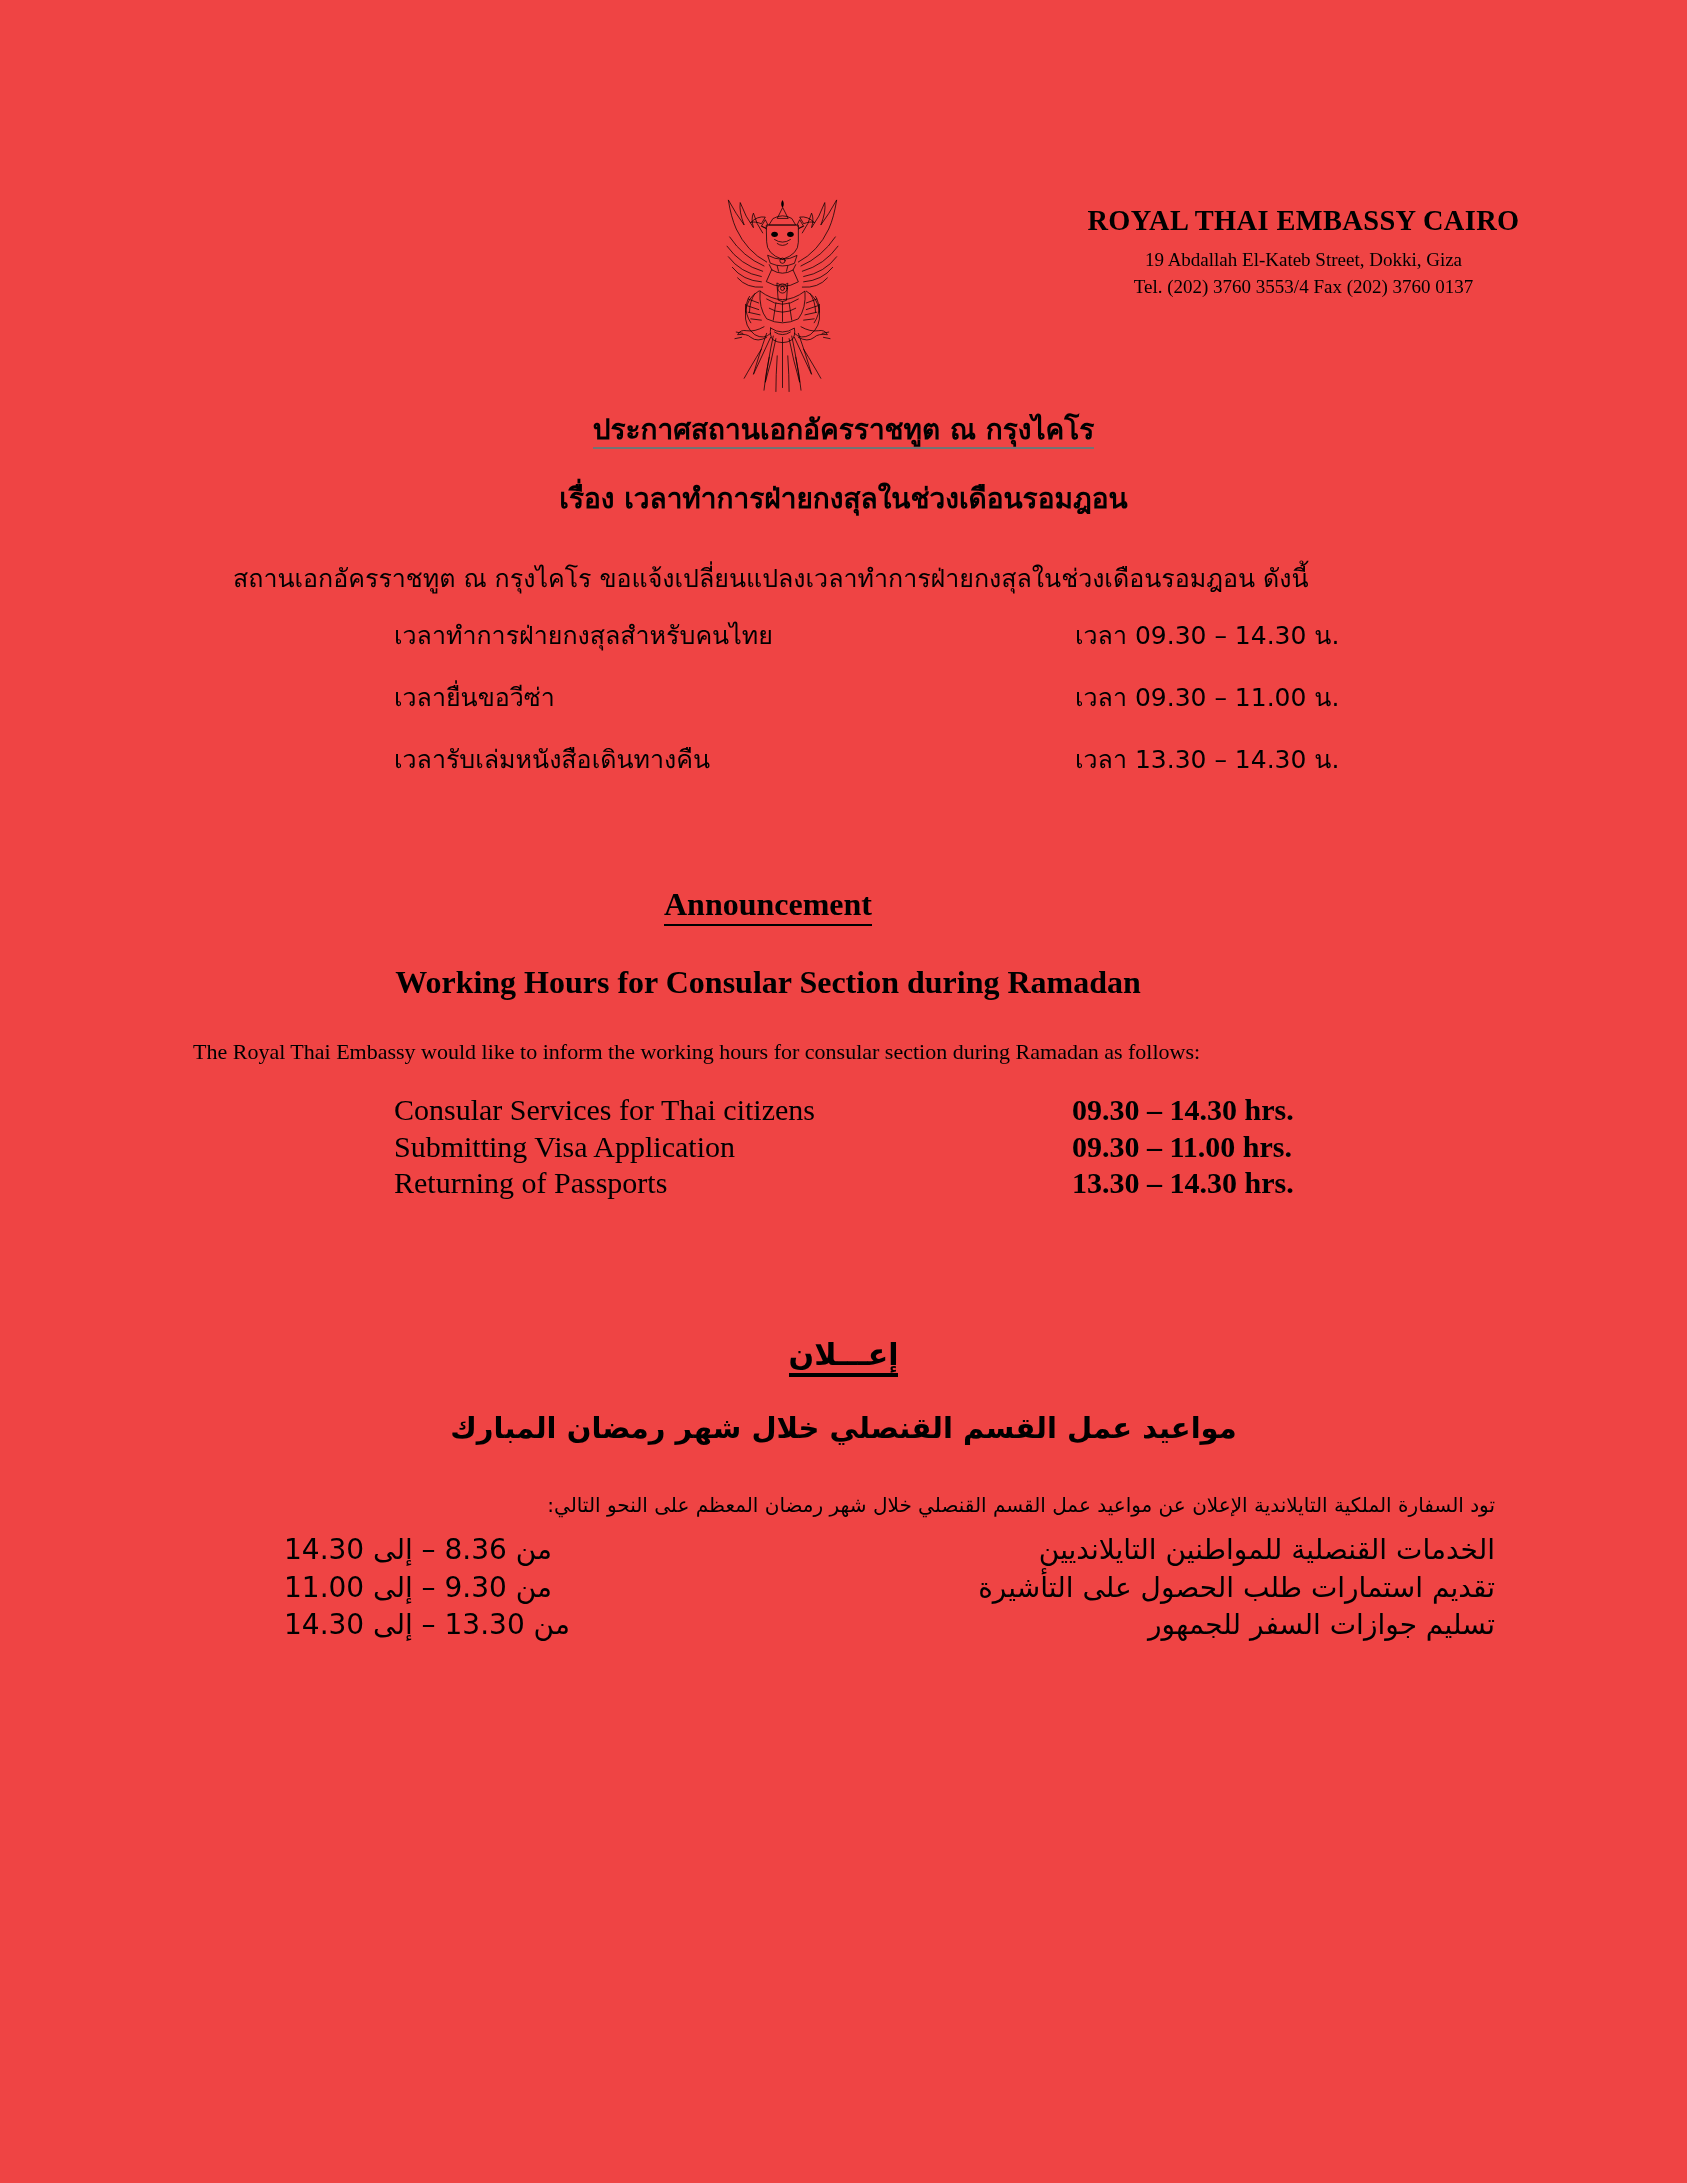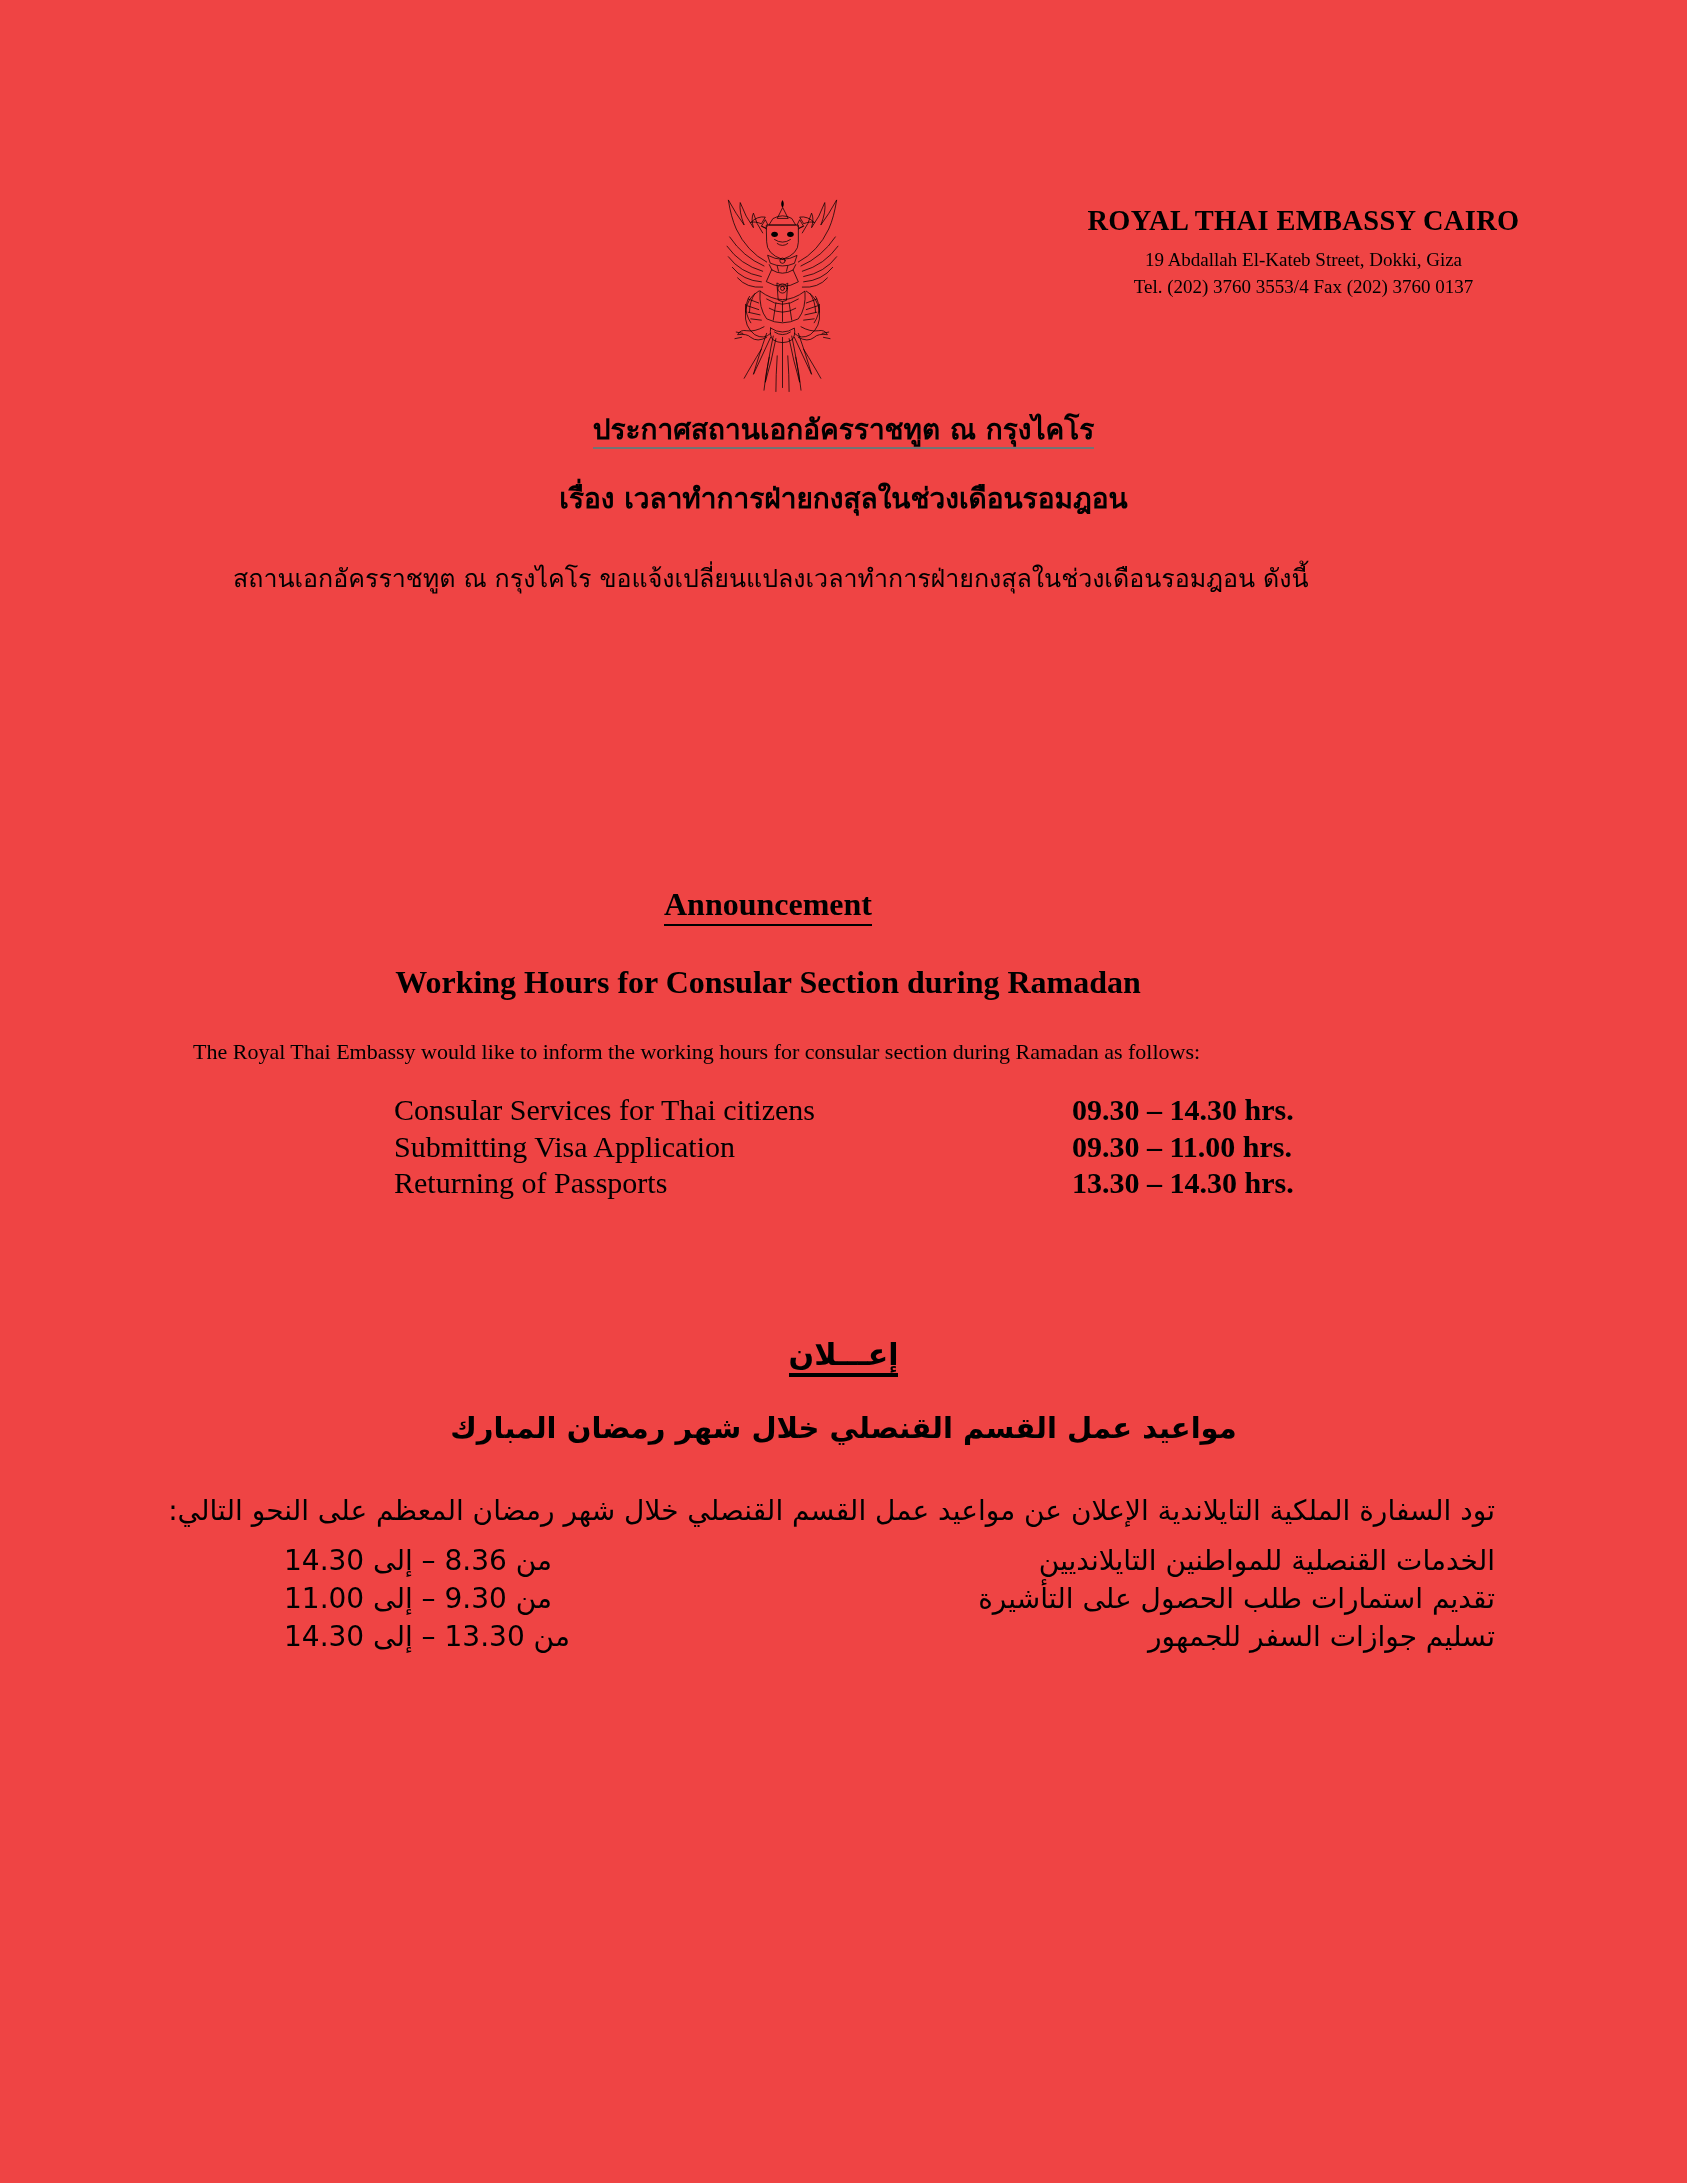--- a/index.html
+++ b/index.html
@@ -187,21 +187,21 @@
     font-weight: bold;
     font-size: 29px;
     margin-top: 36px;
     line-height: 1.3;
   }
   .ar-paragraph {
     margin-top: 44px;
     padding-right: 192px;
     padding-left: 104px;
     font-family: "DejaVu Sans", "Liberation Sans", sans-serif;
-    font-size: 28px;
+    font-size: 20px;
     line-height: 1.45;
     text-align: justify;
   }
   .ar-rows {
     margin-top: 10.6px;
     padding-right: 192px;
     padding-left: 284px;
   }
   .ar-row {
     display: flex;
@@ -304,20 +304,34 @@
   <div class="thai-block">
 
     <div class="thai-title">
       <span>ประกาศสถานเอกอัครราชทูต ณ กรุงไคโร</span>
     </div>
 
     <div class="thai-subtitle">เรื่อง เวลาทำการฝ่ายกงสุลในช่วงเดือนรอมฎอน</div>
 
     <div class="thai-intro">สถานเอกอัครราชทูต ณ กรุงไคโร ขอแจ้งเปลี่ยนแปลงเวลาทำการฝ่ายกงสุลในช่วงเดือนรอมฎอน ดังนี้</div>
 
+    <div class="thai-rows">
+      <div class="thai-row">
+        <div class="label">เวลาทำการฝ่ายกงสุลสำหรับคนไทย</div>
+        <div class="time">เวลา 09.30 – 14.30 น.</div>
+      </div>
+      <div class="thai-row">
+        <div class="label">เวลายื่นขอวีซ่า</div>
+        <div class="time">เวลา 09.30 – 11.00 น.</div>
+      </div>
+      <div class="thai-row">
+        <div class="label">เวลารับเล่มหนังสือเดินทางคืน</div>
+        <div class="time">เวลา 13.30 – 14.30 น.</div>
+      </div>
+    </div>
   </div>
 
   <div class="eng-block">
 
     <div class="eng-heading">
       <span>Announcement</span>
     </div>
 
     <div class="eng-subheading">Working Hours for Consular Section during Ramadan</div>
 

